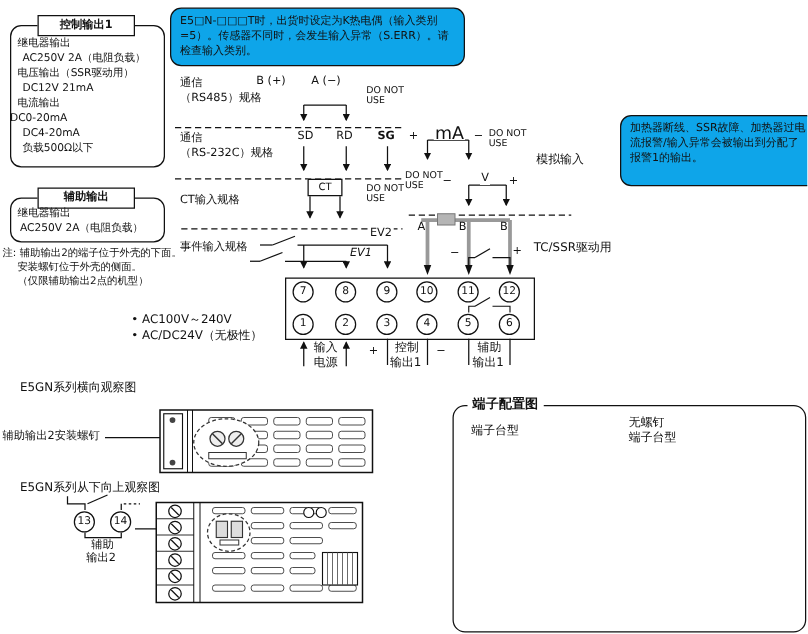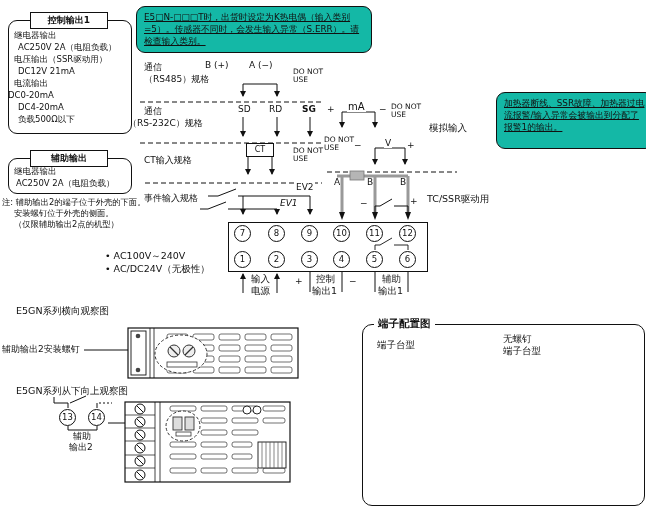--- a/index.html
+++ b/index.html
@@ -6,22 +6,22 @@
   #canvas{position:relative;width:646px;height:507px;background:#fff;overflow:hidden;
           font-family:"DejaVu Sans",sans-serif;color:#111;}
   svg.overlay{position:absolute;left:0;top:0;pointer-events:none;}
   .t{position:absolute;font-size:9px;line-height:10px;white-space:nowrap;color:#111;}
   .t85{font-size:8.5px;line-height:10px;}
   .t95{font-size:9.5px;line-height:11px;}
   .bgw{background:#fff;padding:0 1px;}
   .rbox{position:absolute;border:1.2px solid #111;border-radius:9px;background:#fff;}
   .tab{position:absolute;border:1.2px solid #111;background:#fff;text-align:center;
        font-size:9px;line-height:14px;font-weight:600;}
-  .notebox{position:absolute;border:1.2px solid #111;border-radius:9px;background:#14b8a6;
-           font-size:8.8px;line-height:12px;padding:4px 7px;box-sizing:border-box;text-decoration:underline;}
+  .notebox{position:absolute;border:1.2px solid #111;border-radius:9px;background:#0ea5e9;
+           font-size:8.8px;line-height:12px;padding:4px 7px;box-sizing:border-box;}
   .dnu{position:absolute;font-size:7.5px;line-height:8px;width:38px;white-space:normal;
        letter-spacing:0px;}
   .term{position:absolute;width:15px;height:15px;border:1.2px solid #111;border-radius:50%;
         background:#fff;text-align:center;line-height:15px;font-size:8.5px;}
   .blockrect{position:absolute;border:1.5px solid #111;background:transparent;}
   .ctbox{position:absolute;border:1px solid #111;background:#fff;text-align:center;
          font-size:8px;line-height:12px;}
   .cfgbox{position:absolute;border:1.5px solid #111;border-radius:10px;background:#fff;}
   .cfgtitle{position:absolute;background:#fff;font-size:10.5px;font-weight:600;
             padding:0 4px;line-height:12px;}
@@ -322,35 +322,35 @@
 
   <div class="notebox" style="left:496px;top:92px;width:158px;height:57px;">加热器断线、SSR故障、加热器过电流报警/输入异常会被输出到分配了报警1的输出。</div>
 
   <div class="t" style="left:144px;top:62px;">通信</div>
   <div class="t" style="left:144px;top:74px;">（RS485）规格</div>
   <div class="t" style="left:205px;top:60px;">B (+)</div>
   <div class="t" style="left:249px;top:60px;">A (−)</div>
   <div class="dnu" style="left:293px;top:68px;">DO NOT USE</div>
 
   <div class="t" style="left:144px;top:106px;">通信</div>
-  <div class="t" style="left:128px;top:118px;">（RS-232C）规格</div>
+  <div class="t" style="left:144px;top:118px;">（RS-232C）规格</div>
   <div class="t" style="left:238px;top:104px;">SD</div>
   <div class="t" style="left:269px;top:104px;">RD</div>
   <div class="t" style="left:302px;top:104px;font-weight:bold;">SG</div>
 
   <div class="t" style="left:144px;top:155px;">CT输入规格</div>
   <div class="ctbox" style="left:246px;top:143px;width:26px;height:12px;">CT</div>
   <div class="dnu" style="left:293px;top:147px;">DO NOT USE</div>
 
   <div class="t" style="left:144px;top:193px;">事件输入规格</div>
   <div class="t bgw" style="left:295px;top:182px;">EV2</div>
   <div class="t bgw" style="left:279px;top:198px;font-style:italic;">EV1</div>
 
   <div class="t" style="left:327px;top:104px;">+</div>
-  <div class="t bgw" style="left:347px;top:102px;font-size:10px;">mA</div>
+  <div class="t bgw" style="left:347px;top:102px;font-size:14px;">mA</div>
   <div class="t" style="left:379px;top:104px;">−</div>
   <div class="dnu" style="left:391px;top:103px;">DO NOT USE</div>
 
   <div class="dnu" style="left:324px;top:136px;">DO NOT USE</div>
   <div class="t" style="left:354px;top:140px;">−</div>
   <div class="t bgw" style="left:384px;top:138px;">V</div>
   <div class="t" style="left:407px;top:140px;">+</div>
   <div class="t t95" style="left:429px;top:122px;">模拟输入</div>
 
   <div class="t" style="left:334px;top:177px;">A</div>

